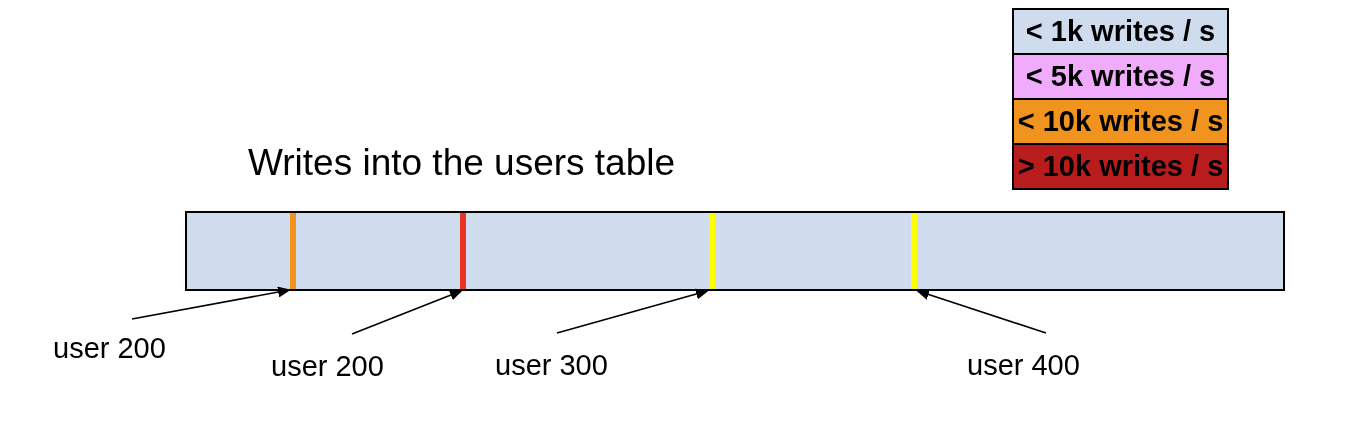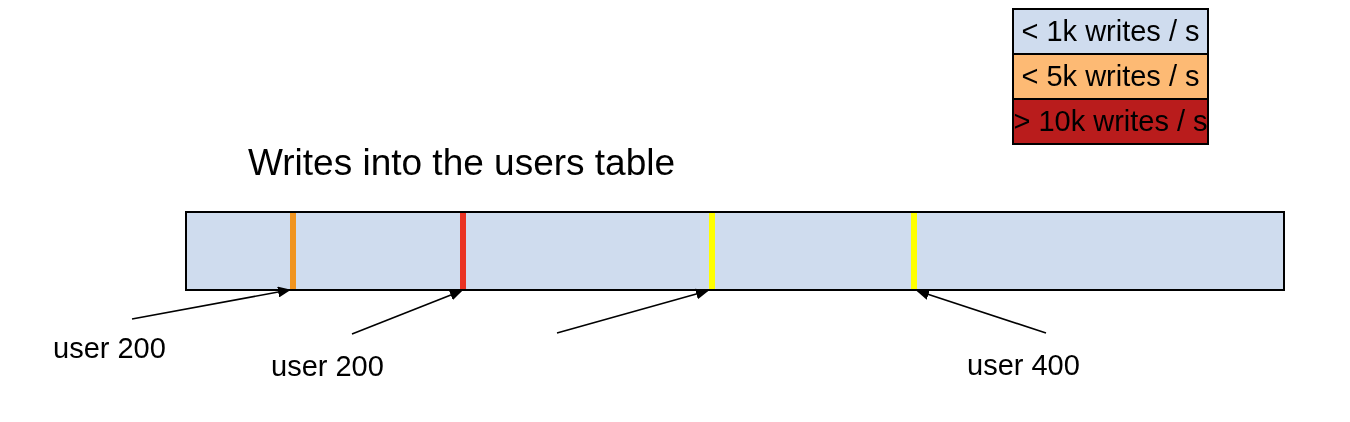--- a/index.html
+++ b/index.html
@@ -18,21 +18,22 @@
     top: 142px;
     font-size: 37px;
     line-height: 1.15;
     white-space: nowrap;
     margin-left: 48px;
   }
   .legend {
     position: absolute;
     left: 1012px;
     top: 8px;
-    width: 197px;
+    width: 217px;
+    font-weight: bold;
   }
   .legend-row {
     box-sizing: border-box;
     height: 47px;
     border: 2px solid #000000;
     display: flex;
     align-items: center;
     justify-content: center;
     font-size: 29px;
     white-space: nowrap;
@@ -61,22 +62,25 @@
 </style>
 </head>
 <body>
 
 <div class="canvas" style="background: rgb(255, 255, 255);">
   <div class="title" style="color: rgb(0, 0, 0);">Writes into the users table</div>
   <div class="legend">
       <div class="legend-row" style="background: rgb(207, 220, 238); border-color: rgb(0, 0, 0);">
         <span>&lt; 1k writes / s</span>
       </div>
-      <div class="legend-row" style="background: #fdba74; border-color: rgb(0, 0, 0);">
+      <div class="legend-row" style="background: #f0abfc; border-color: rgb(0, 0, 0);">
         <span>&lt; 5k writes / s</span>
+      </div>
+      <div class="legend-row" style="background: rgb(240, 148, 31); border-color: rgb(0, 0, 0);">
+        <span>&lt; 10k writes / s</span>
       </div>
       <div class="legend-row" style="background: #b91c1c; border-color: rgb(0, 0, 0);">
         <span>&gt; 10k writes / s</span>
       </div>
     </div>
   <div class="band" style="left: 185px; top: 211px; width: 1100px; height: 80px; background: rgb(207, 220, 238); border-color: rgb(0, 0, 0);"></div>
   <svg class="arrows" width="1350" height="422" viewBox="0 0 1350 422">
     <defs>
       <marker id="arrowhead" markerWidth="13" markerHeight="11" refX="11" refY="5.5" orient="auto" markerUnits="userSpaceOnUse">
         <path d="M0,0 L13,5.5 L0,11 z" fill="#000000"></path>
@@ -85,15 +89,16 @@
   <line x1="132" y1="319" x2="289" y2="290" stroke="#000000" stroke-width="1.6" marker-end="url(#arrowhead)"></line>
       <line x1="352" y1="334" x2="461" y2="291" stroke="#000000" stroke-width="1.6" marker-end="url(#arrowhead)"></line>
       <line x1="557" y1="333" x2="707" y2="291" stroke="#000000" stroke-width="1.6" marker-end="url(#arrowhead)"></line>
       <line x1="1046" y1="333" x2="918" y2="291" stroke="#000000" stroke-width="1.6" marker-end="url(#arrowhead)"></line>
     </svg>
 <div class="stripe" style="left: 290px; top: 213px; height: 76px; background: rgb(240, 148, 31);"></div>
     <div class="user-label" style="left: 53px; top: 333px; color: rgb(0, 0, 0);">user 200</div>
     <div class="stripe" style="left: 460px; top: 213px; height: 76px; background: rgb(234, 51, 35);"></div>
     <div class="user-label" style="left: 271px; top: 351px; color: rgb(0, 0, 0);">user 200</div>
     <div class="stripe" style="left: 709px; top: 213px; height: 76px; background: rgb(255, 255, 0);"></div>
+    <div class="user-label" style="left: 495px; top: 350px; color: rgb(0, 0, 0);">user 300</div>
     <div class="stripe" style="left: 911px; top: 213px; height: 76px; background: rgb(255, 255, 0);"></div>
     <div class="user-label" style="left: 967px; top: 350px; color: rgb(0, 0, 0);">user 400</div>
   </div>
 
 </body></html>

